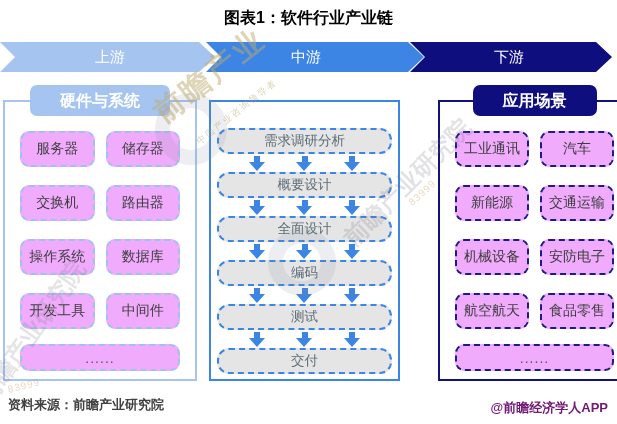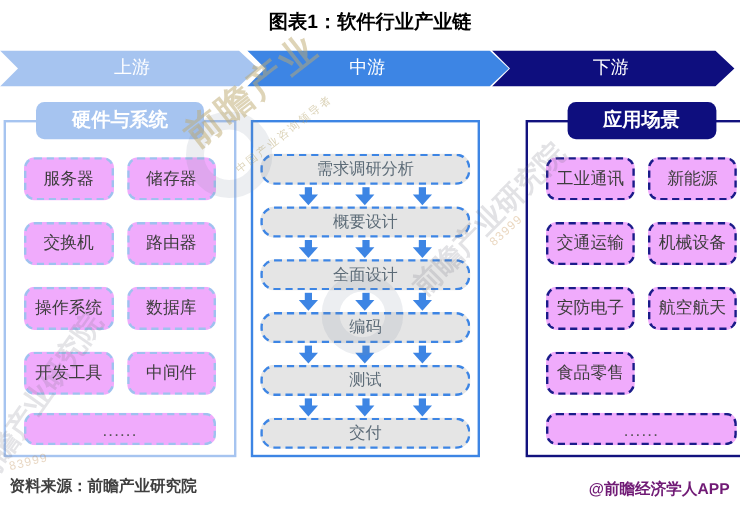--- a/index.html
+++ b/index.html
@@ -159,20 +159,21 @@
         <span class="darr"></span>
       </div>
       <div class="step">交付</div>
     </div>
   </section>
 
   <section class="col col-down">
     <div class="col-header hdr-down">应用场景</div>
     <div class="grid2">
       <div class="item item-down">工业通讯</div>
+      <div class="item item-down">汽车</div>
       <div class="item item-down">新能源</div>
       <div class="item item-down">交通运输</div>
       <div class="item item-down">机械设备</div>
       <div class="item item-down">安防电子</div>
       <div class="item item-down">航空航天</div>
       <div class="item item-down">食品零售</div>
       <div class="item item-down wide">......</div>
     </div>
   </section>
 

